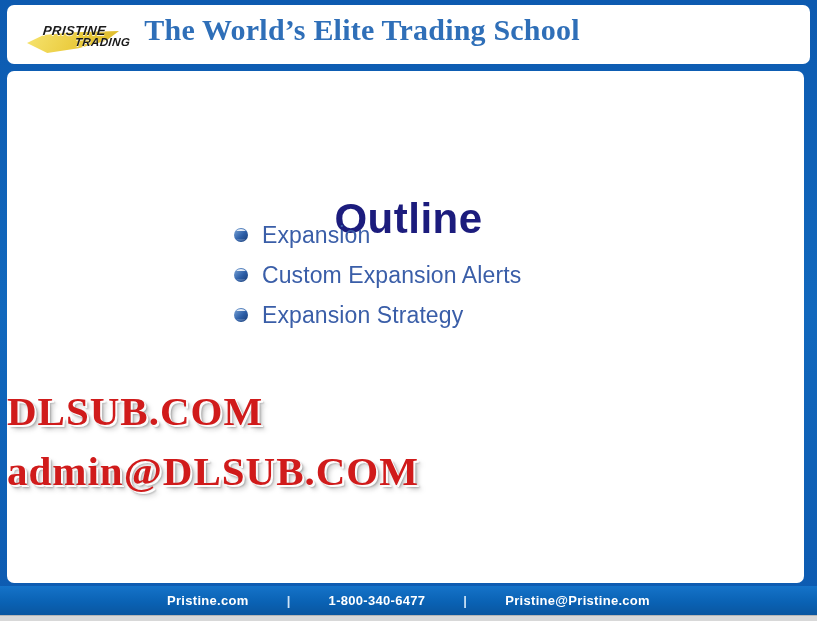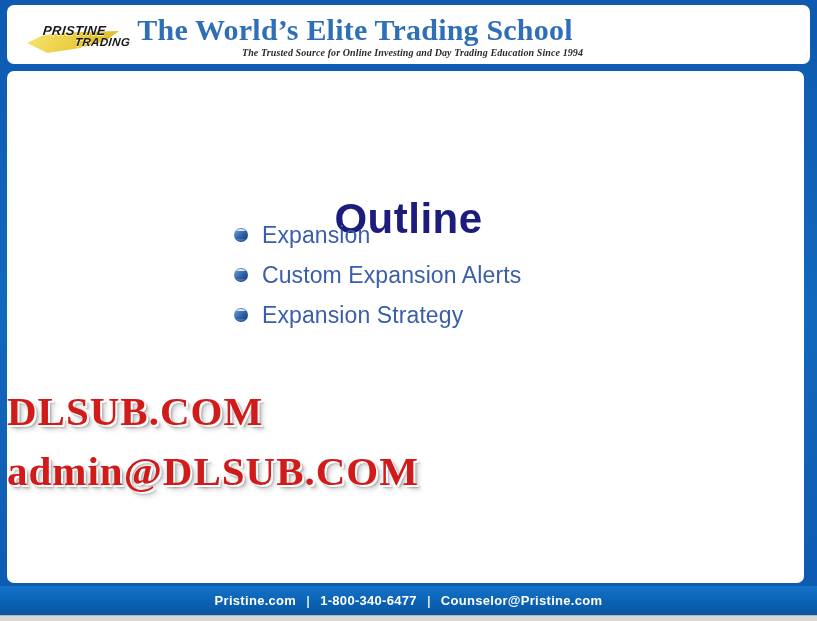--- a/index.html
+++ b/index.html
@@ -79,21 +79,21 @@
   .logo-word2 {
     left: 50px;
     top: 21px;
     font-size: 11.5px;
     transform: skewX(-6deg);
   }
 
   
   .hdr-title {
     position: absolute;
-    left: 4px;
+    left: 11px;
     top: 8px;
     width: 678px;
     text-align: center;
     font-family: "Liberation Serif", serif;
     font-weight: bold;
     font-size: 30px;
     color: #2f6fb8;
     letter-spacing: .2px;
     text-shadow: 1px 1px 0 rgba(255,255,255,.6);
     padding-left: 10px;
@@ -204,20 +204,21 @@
   .footer-bar {
     position: absolute;
     left: 0;
     top: 586px;
     width: 817px;
     height: 29px;
     background: linear-gradient(180deg, #1573c9 0%, #0a62b4 55%, #0a56a0 100%);
     display: flex;
     align-items: center;
     justify-content: center;
+    gap: 28px;
   }
   .footer-text {
     font-family: "Liberation Sans", sans-serif;
     font-size: 13px;
     font-weight: bold;
     color: #ffffff;
     letter-spacing: .3px;
     white-space: pre;
   }
   .footer-sep {
@@ -243,21 +244,20 @@
   <div class="header-box">
     <div class="header-inner">
 
       <div class="logo">
         <div class="logo-swoosh"></div>
         <div class="logo-word1">PRISTINE</div>
         <div class="logo-word2">TRADING</div>
       </div>
 
       <div class="hdr-title">The World’s Elite Trading School</div>
-      <div class="hdr-tagline">The Trusted Source for Online Investing and Day Trading Education Since 1994</div>
 
 
     </div>
   </div>
 
   <div class="content-box">
 
     <div class="slide-title">Outline</div>
 
     <div class="bullets">
@@ -309,18 +309,18 @@
       <div class="wm-line wm-line-2">admin@DLSUB.COM</div>
     </div>
 
   </div>
 
   <div class="footer-bar">
     <span class="footer-text">Pristine.com</span>
     <span class="footer-text footer-sep">|</span>
     <span class="footer-text">1-800-340-6477</span>
     <span class="footer-text footer-sep">|</span>
-    <span class="footer-text">Counselor@Pristine.com</span>
+    <span class="footer-text">Pristine@Pristine.com</span>
   </div>
 
   <div class="bottom-strip"></div>
 
 </div>
 
 </body></html>

